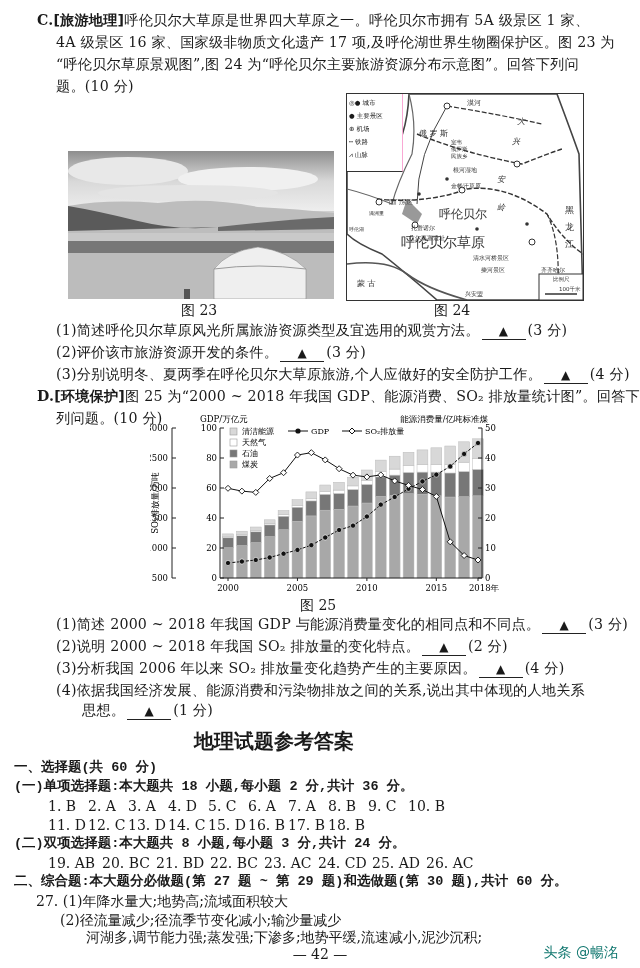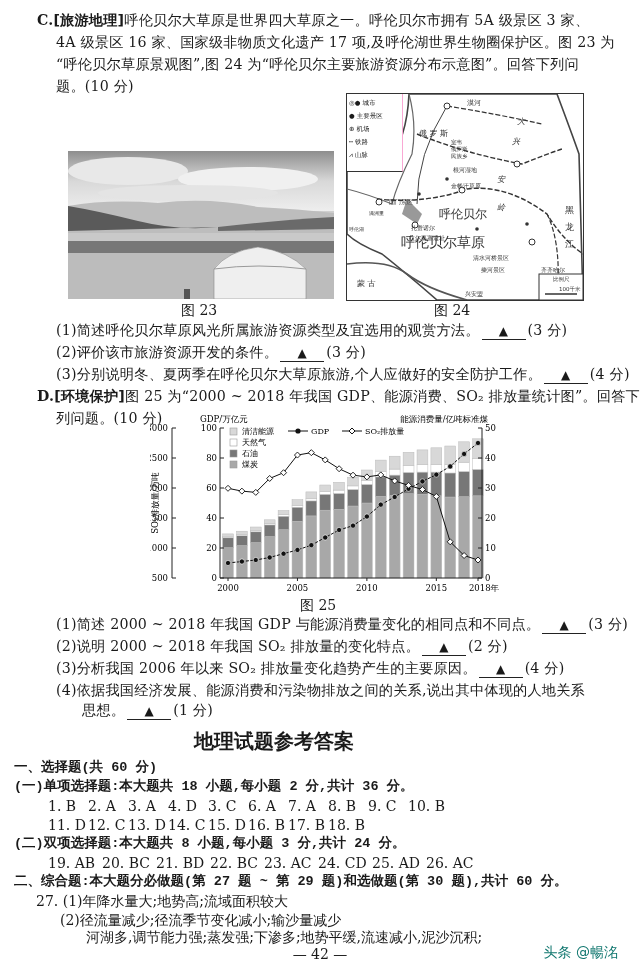--- a/index.html
+++ b/index.html
@@ -21,21 +21,21 @@
   .hdr{font-family:Liberation Mono, monospace;font-weight:bold;font-size:13.5px;}
   .grid10 span{display:inline-block;width:40px;}
   .grid8 span{display:inline-block;width:54px;}
   .footer{position:absolute;top:940px;left:0;width:640px;text-align:center;font-size:14px;}
   .wm{position:absolute;right:22px;top:938px;font-family:"DejaVu Sans",sans-serif;font-size:14px;color:#0f766e;}
 </style>
 </head>
 <body>
 
 <div class="line" style="left:37px;top:10px;">
-  <span class="bold">C.</span><span class="bold" style="font-family:'DejaVu Sans',sans-serif;">[旅游地理]</span><span>呼伦贝尔大草原是世界四大草原之一。呼伦贝尔市拥有 5A 级景区 3 家、</span>
+  <span class="bold">C.</span><span class="bold" style="font-family:'DejaVu Sans',sans-serif;">[旅游地理]</span><span>呼伦贝尔大草原是世界四大草原之一。呼伦贝尔市拥有 5A 级景区 1 家、</span>
 </div>
 <div class="line" style="left:56px;top:32px;">4A 级景区 16 家、国家级非物质文化遗产 17 项,及呼伦湖世界生物圈保护区。图 23 为</div>
 <div class="line" style="left:56px;top:54px;">“呼伦贝尔草原景观图”,图 24 为“呼伦贝尔主要旅游资源分布示意图”。回答下列问</div>
 <div class="line" style="left:56px;top:76px;">题。(10 分)</div>
 
 <div class="photo">
   <svg width="266" height="148" viewBox="0 0 266 148">
     <defs>
       <linearGradient id="sky" x1="0" y1="0" x2="0" y2="1">
         <stop offset="0" stop-color="#8e8e8e"></stop>
@@ -338,21 +338,21 @@
 <div class="line" style="left:56px;top:680px;">
   <span>(4)</span><span>依据我国经济发展、能源消费和污染物排放之间的关系,说出其中体现的人地关系</span>
 </div>
 <div class="line" style="left:82px;top:700px;">
   <span>思想。</span><span class="blank tri">▲</span><span>(1 分)</span>
 </div>
 
 <div class="answers-title">地理试题参考答案</div>
 <div class="ans hdr" style="left:14px;top:759px;">一、选择题(共 60 分)</div>
 <div class="ans hdr" style="left:14px;top:778px;">(一)单项选择题:本大题共 18 小题,每小题 2 分,共计 36 分。</div>
-<div class="ans grid10" style="left:48px;top:797px;" id="row1"><span>1. B</span><span>2. A</span><span>3. A</span><span>4. D</span><span>3. C</span><span>6. A</span><span>7. A</span><span>8. B</span><span>9. C</span><span>10. B</span></div>
+<div class="ans grid10" style="left:48px;top:797px;" id="row1"><span>1. B</span><span>2. A</span><span>3. A</span><span>4. D</span><span>5. C</span><span>6. A</span><span>7. A</span><span>8. B</span><span>9. C</span><span>10. B</span></div>
 <div class="ans grid10" style="left:48px;top:816px;" id="row2"><span>11. D</span><span>12. C</span><span>13. D</span><span>14. C</span><span>15. D</span><span>16. B</span><span>17. B</span><span>18. B</span></div>
 <div class="ans hdr" style="left:14px;top:835px;">(二)双项选择题:本大题共 8 小题,每小题 3 分,共计 24 分。</div>
 <div class="ans grid8" style="left:48px;top:854px;" id="row3"><span>19. AB</span><span>20. BC</span><span>21. BD</span><span>22. BC</span><span>23. AC</span><span>24. CD</span><span>25. AD</span><span>26. AC</span></div>
 <div class="ans hdr" style="left:14px;top:873px;">二、综合题:本大题分必做题(第 27 题 ~ 第 29 题)和选做题(第 30 题),共计 60 分。</div>
 <div class="ans" style="left:36px;top:892px;">27. (1)年降水量大;地势高;流域面积较大</div>
 <div class="ans" style="left:60px;top:911px;">(2)径流量减少;径流季节变化减小;输沙量减少</div>
 <div class="ans" style="left:86px;top:928px;">河湖多,调节能力强;蒸发强;下渗多;地势平缓,流速减小,泥沙沉积;</div>
 
 <div class="footer" style="top:946px;">— 42 —</div>
 <div class="wm" style="top:944px;">头条 @暢洺</div>

